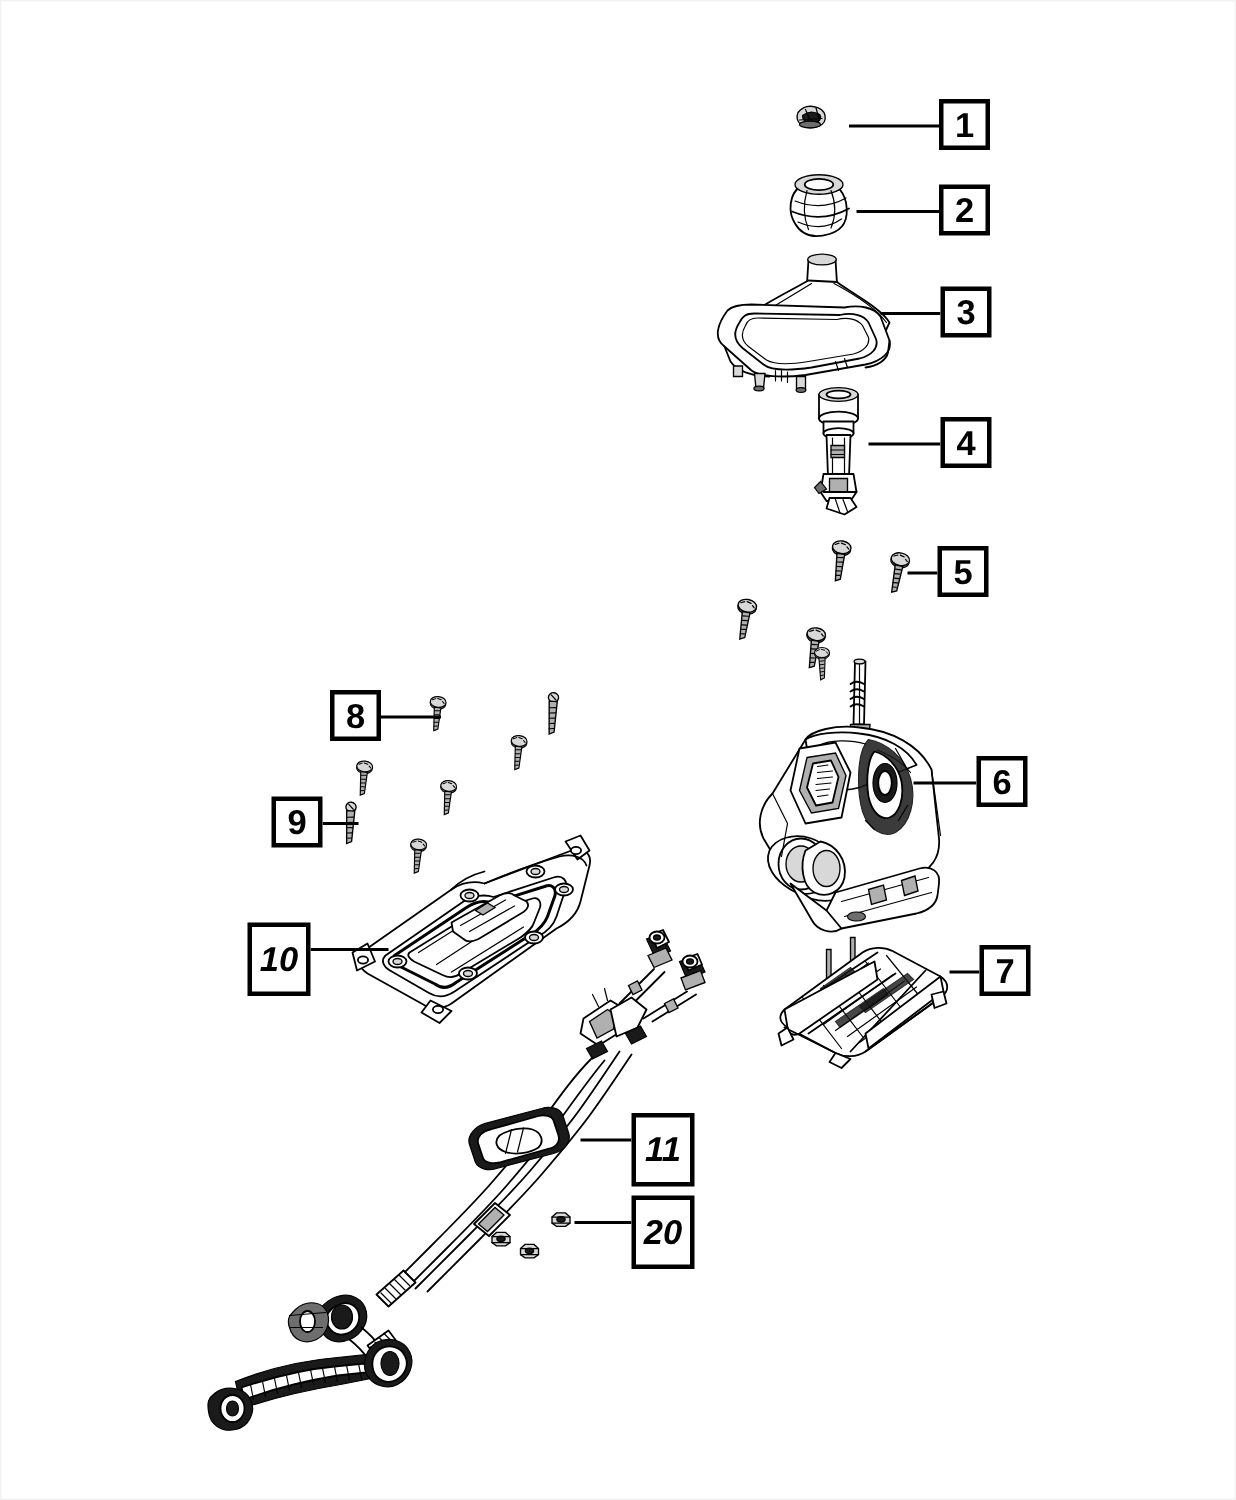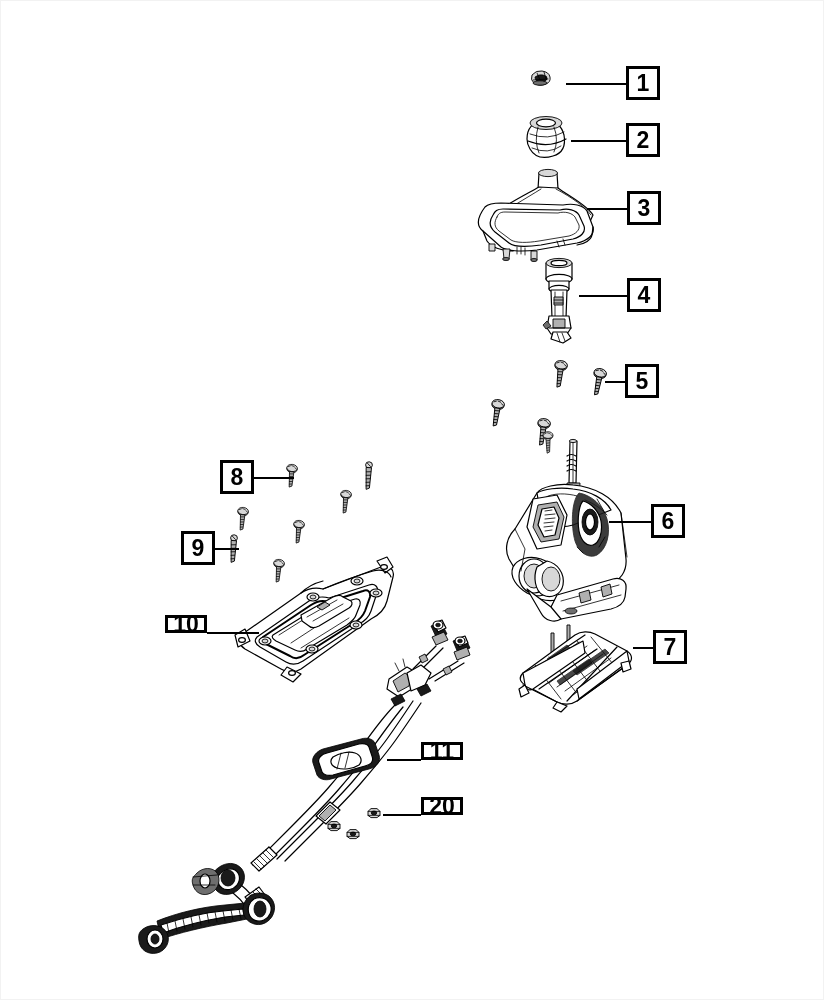--- a/index.html
+++ b/index.html
@@ -21,21 +21,21 @@
     border:3px solid #000;
     background:#fff;
     display:flex;align-items:center;justify-content:center;
     font-weight:bold;
     color:#000;
     line-height:1;
     z-index:30;
   }
   .callout .num{pointer-events:none;}
   .cbox-sm{width:34px;height:34px;font-size:23px;}
-  .cbox-wd{width:42px;height:18px;font-size:23px;}
+  .cbox-wd{width:42px;height:49px;font-size:23px;font-style:italic;}
 
   .leader{
     position:absolute;height:0;border-top:2.5px solid #000;z-index:25;
   }
 </style>
 </head>
 <body>
 
 <div id="page">
 

